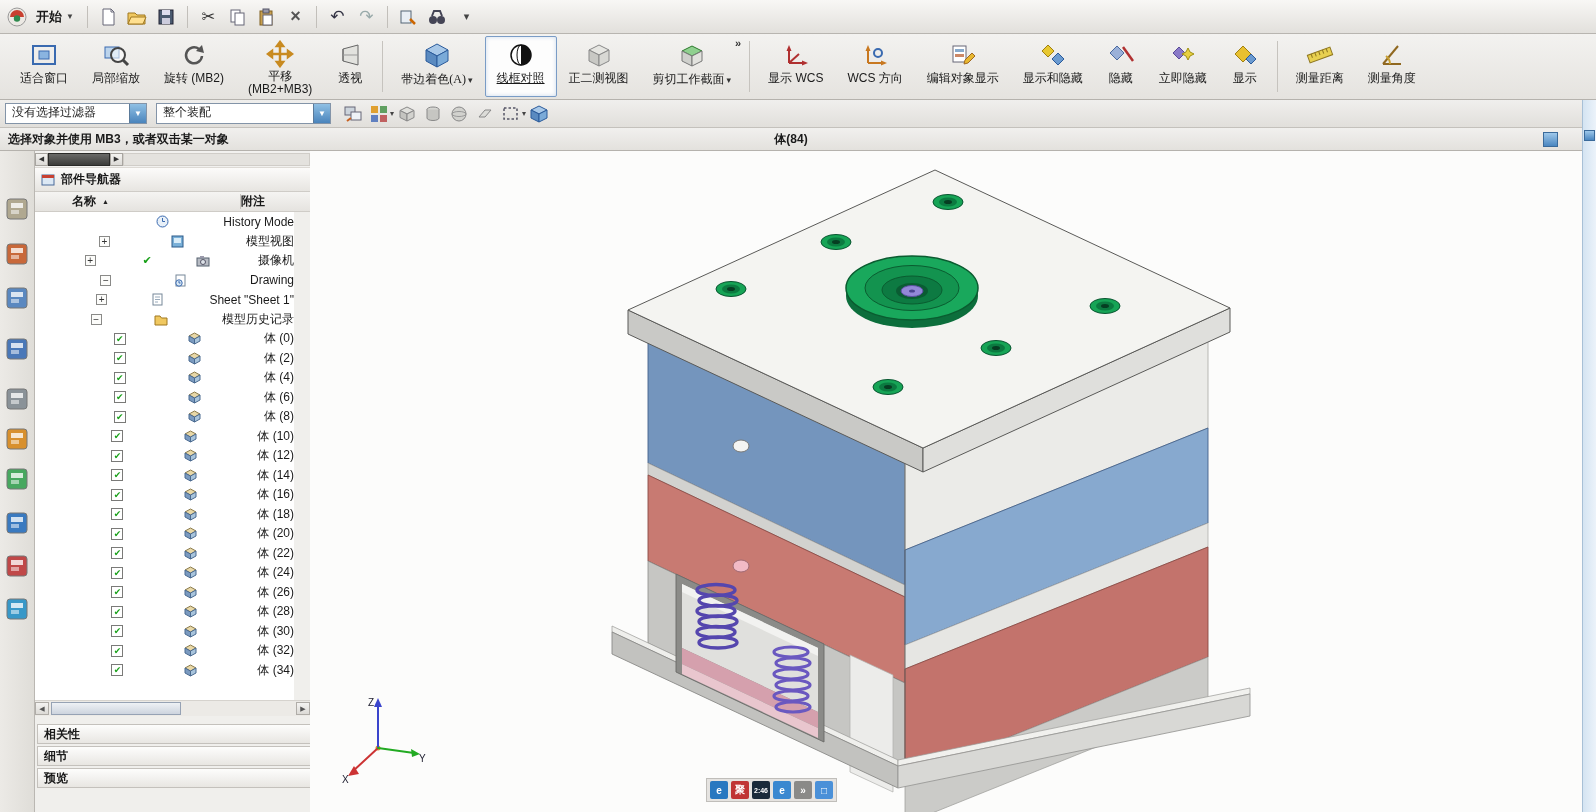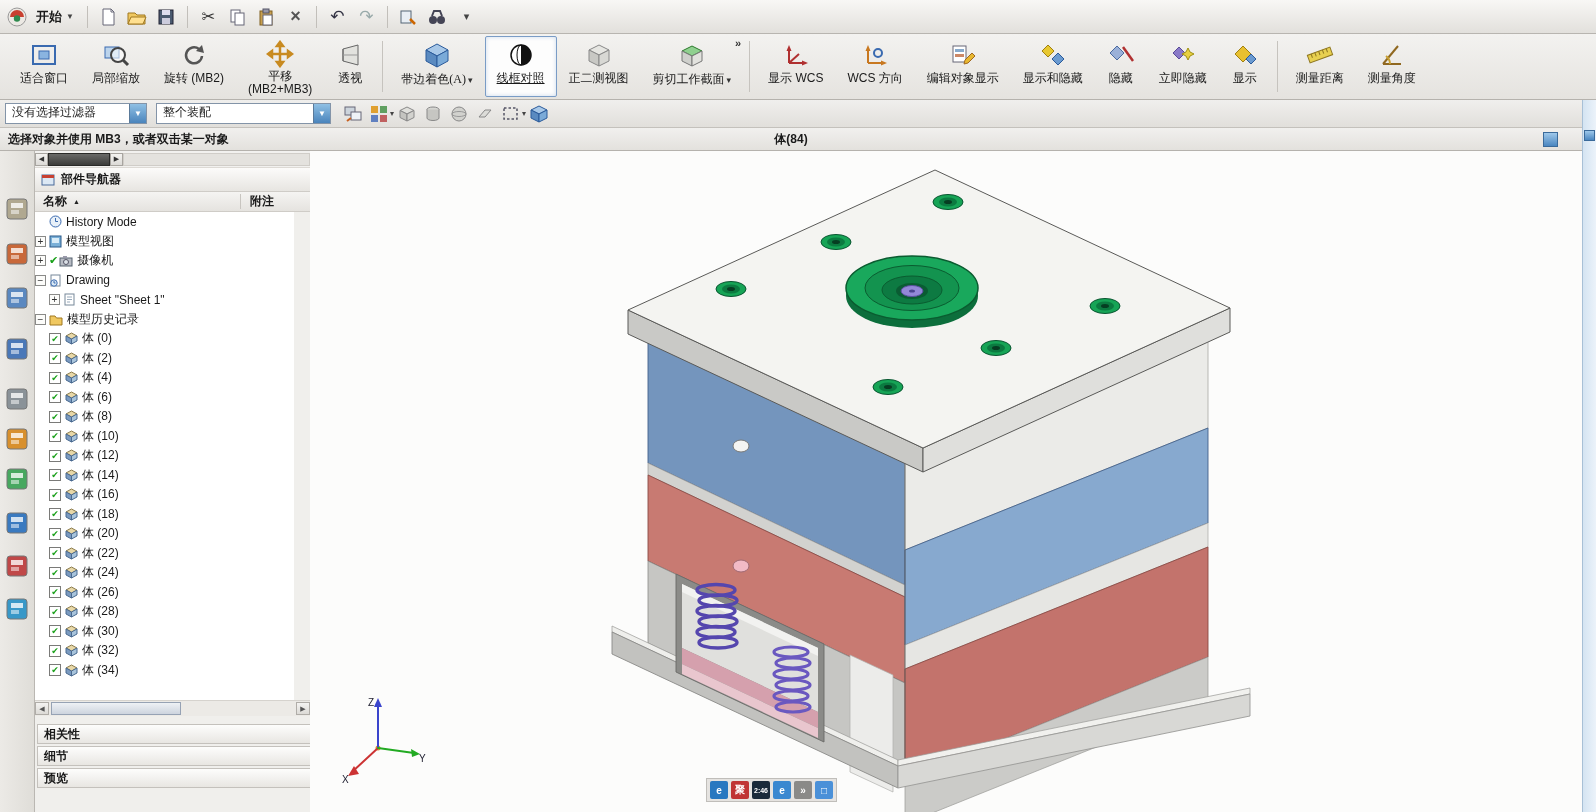--- a/index.html
+++ b/index.html
@@ -57,26 +57,26 @@
     font-size:7px; display:flex; align-items:center; justify-content:center; color:#333; }
   .navtop .thumb { width:62px; height:13px; background:linear-gradient(#6a6a68,#3c3c3a); border:1px solid #2a2a28; }
   .navtop .track { flex:1; height:13px; background:#e4e2de; border:1px solid #d0cdc8; }
   
   .navigator { position:absolute; left:35px; top:168px; width:330px; height:644px;
     background:#f0efec; border-right:1px solid #a8a5a0; }
   .nav-title { height:24px; background:linear-gradient(#fcfbfa,#e7e5e1); border-bottom:1px solid #cfccc7;
     display:flex; align-items:center; gap:6px; padding-left:6px; font-weight:bold; }
   .nav-cols { height:20px; background:linear-gradient(#f5f4f2,#e5e3df); border-bottom:1px solid #cfccc7;
     display:flex; align-items:center; font-weight:bold; position:relative; }
-  .nav-cols .c1 { padding-left:8px; }
+  .nav-cols .c1 { padding-left:8px;margin-left:29px; }
   .nav-cols .sort { font-size:7px; margin-left:6px; color:#222; }
   .nav-cols .div { position:absolute; left:205px; top:2px; bottom:2px; width:1px; background:#c8c5c0; }
-  .nav-cols .c2 { position:absolute; left:215px;text-align:center; }
+  .nav-cols .c2 { position:absolute; left:206px;text-align:center; }
   .tree { position:absolute; left:0; top:44px; width:259px; height:488px; background:#fff; overflow:hidden; }
-  .trow { height:19.5px; display:flex; align-items:center; white-space:nowrap; }
+  .trow { height:19.5px; display:flex; align-items:center; padding-left:6px; white-space:nowrap;justify-content:space-between; }
   .exp { flex:none; width:11px; height:11px; border:1px solid #8a8a88; background:#fcfcfa; color:#333;
     font-size:10px; line-height:9px; text-align:center; margin-right:3px; }
   .chk { flex:none; width:12px; height:12px; border:1px solid #7a7a78; background:#fff; color:#18a018;
     font-size:9px; line-height:11px; text-align:center; margin-right:4px; }
   .gchk { flex:none; color:#18a018; font-weight:bold; font-size:11px; margin-right:1px; }
   .ticn { flex:none; margin-right:4px; display:flex; align-items:center; }
   .spacer { flex:none; }
   .vscroll { position:absolute; right:0; top:44px; width:16px; height:488px; background:#eceae6; border-left:1px solid #d6d3ce; }
   .vscroll .a { position:absolute; left:1px; width:13px; height:14px; text-align:center; font-size:7px; color:#555;
     background:linear-gradient(#f4f3f1,#dcdad6); border:1px solid #b0ada8; line-height:13px; }

